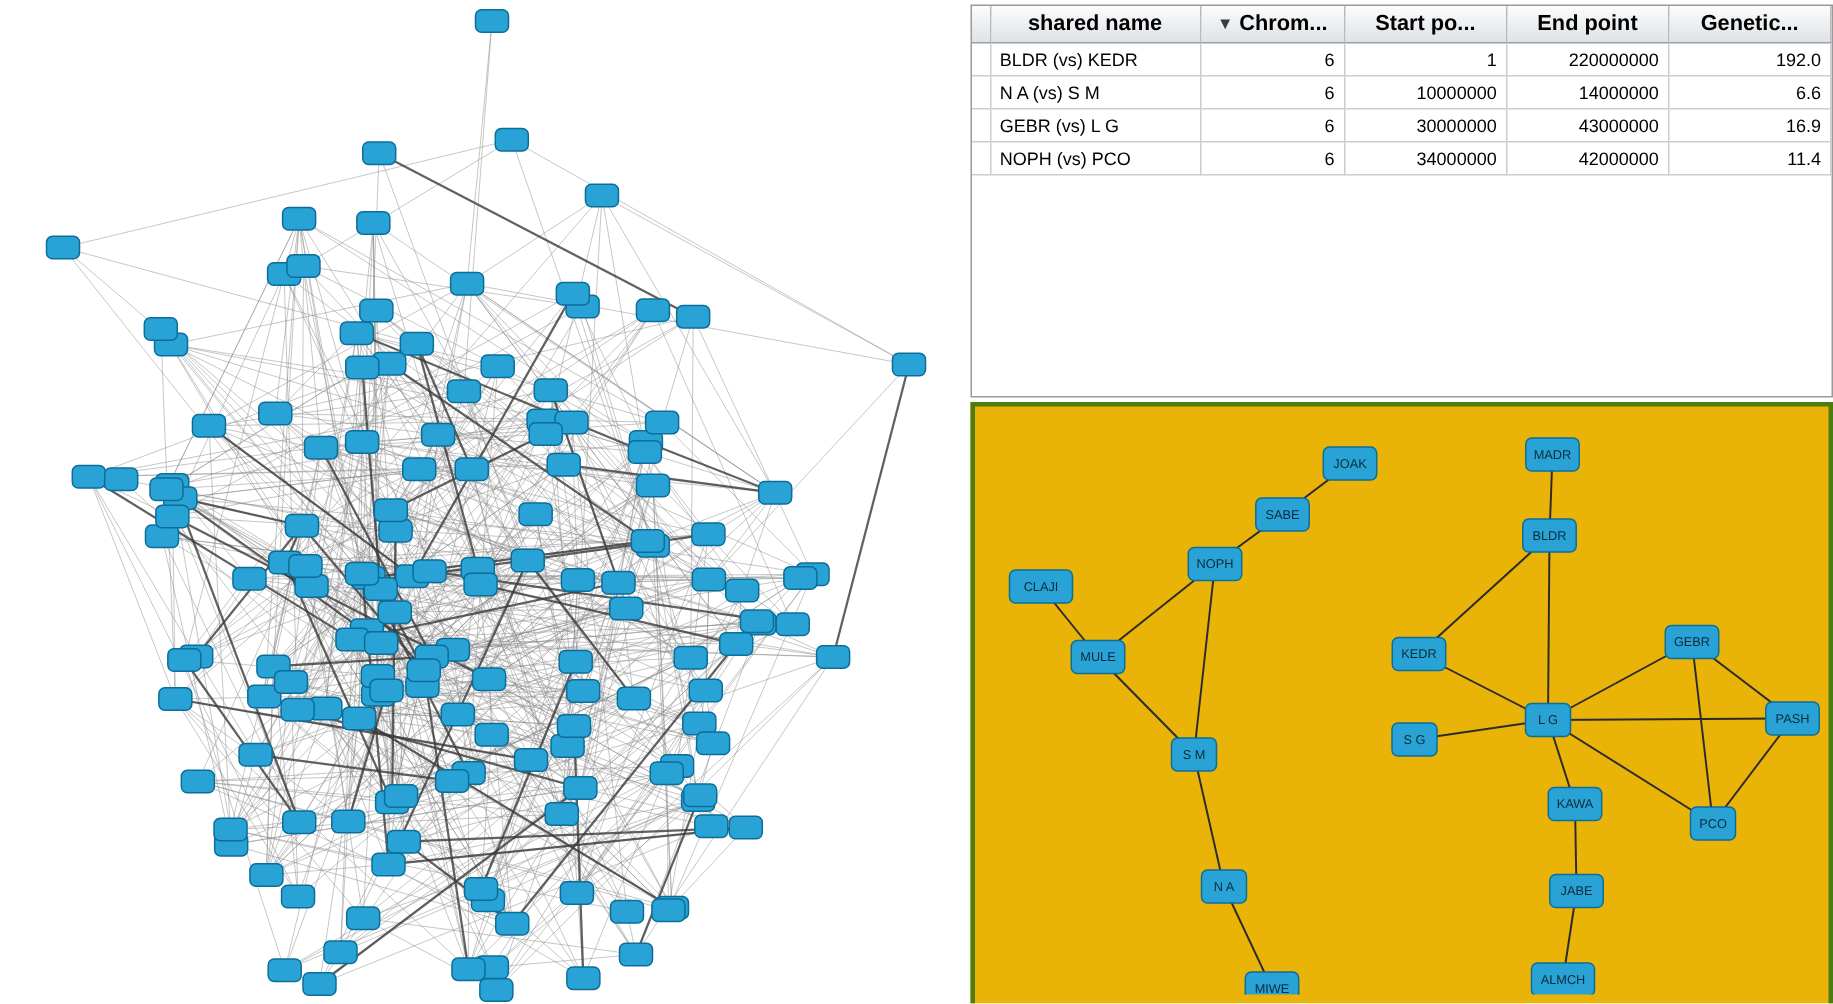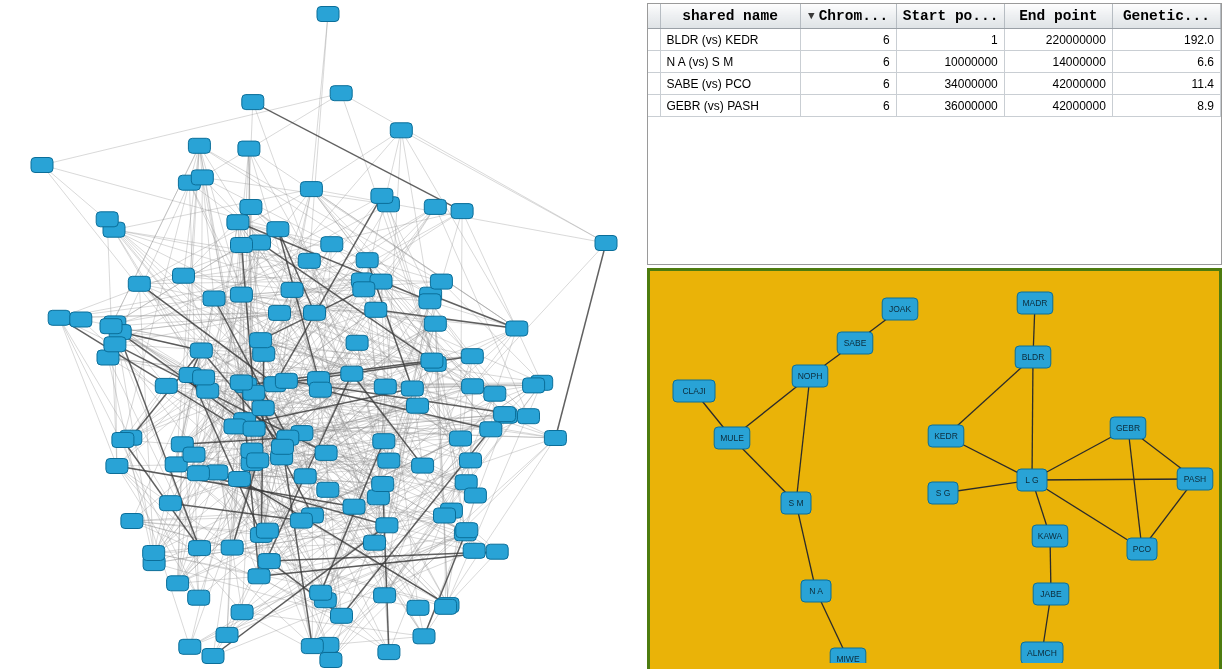--- a/index.html
+++ b/index.html
@@ -60,21 +60,20 @@
     background: linear-gradient(to bottom, #fdfdfd 0%, #eef0f2 45%, #dfe3e6 100%);
     border-right: 1px solid #b6bcc2;
     border-bottom: 1px solid #9aa0a6;
     height: 24px;
     font-weight: bold;
     font-size: 14.5px;
     padding: 0 6px;
     text-align: center;
     white-space: nowrap;
     overflow: hidden;
-    font-family: Liberation Mono, monospace;
   }
   table.grid td {
     border-right: 1px solid #c9ced3;
     border-bottom: 1px solid #c9ced3;
     height: 21px;
     padding: 0 6px;
     white-space: nowrap;
     overflow: hidden;
     font-size: 12px;
     background: #ffffff;
@@ -1320,33 +1319,33 @@
             <tr>
               <td style="border-right: 1px solid rgb(201, 206, 211);"></td>
               <td class="c-name">N A (vs) S M</td>
               <td class="c-num">6</td>
               <td class="c-num">10000000</td>
               <td class="c-num">14000000</td>
               <td class="c-num">6.6</td>
             </tr>
             <tr>
               <td style="border-right: 1px solid rgb(201, 206, 211);"></td>
-              <td class="c-name">SABE (vs) PCO</td>
+              <td class="c-name">GEBR (vs) L G</td>
+              <td class="c-num">6</td>
+              <td class="c-num">30000000</td>
+              <td class="c-num">43000000</td>
+              <td class="c-num">16.9</td>
+            </tr>
+            <tr>
+              <td style="border-right: 1px solid rgb(201, 206, 211);"></td>
+              <td class="c-name">NOPH (vs) PCO</td>
               <td class="c-num">6</td>
               <td class="c-num">34000000</td>
               <td class="c-num">42000000</td>
               <td class="c-num">11.4</td>
-            </tr>
-            <tr>
-              <td style="border-right: 1px solid rgb(201, 206, 211);"></td>
-              <td class="c-name">GEBR (vs) PASH</td>
-              <td class="c-num">6</td>
-              <td class="c-num">36000000</td>
-              <td class="c-num">42000000</td>
-              <td class="c-num">8.9</td>
             </tr>
           </tbody>
       </table>
     </div>
 
     <div id="small-network">
       <svg id="small-svg" width="569" height="392" viewBox="0 0 569 392">
           <g>
             <line x1="250" y1="38" x2="205" y2="72" stroke="#2b2b2b" stroke-width="1.3"></line>
             <line x1="205" y1="72" x2="160" y2="105" stroke="#2b2b2b" stroke-width="1.3"></line>

